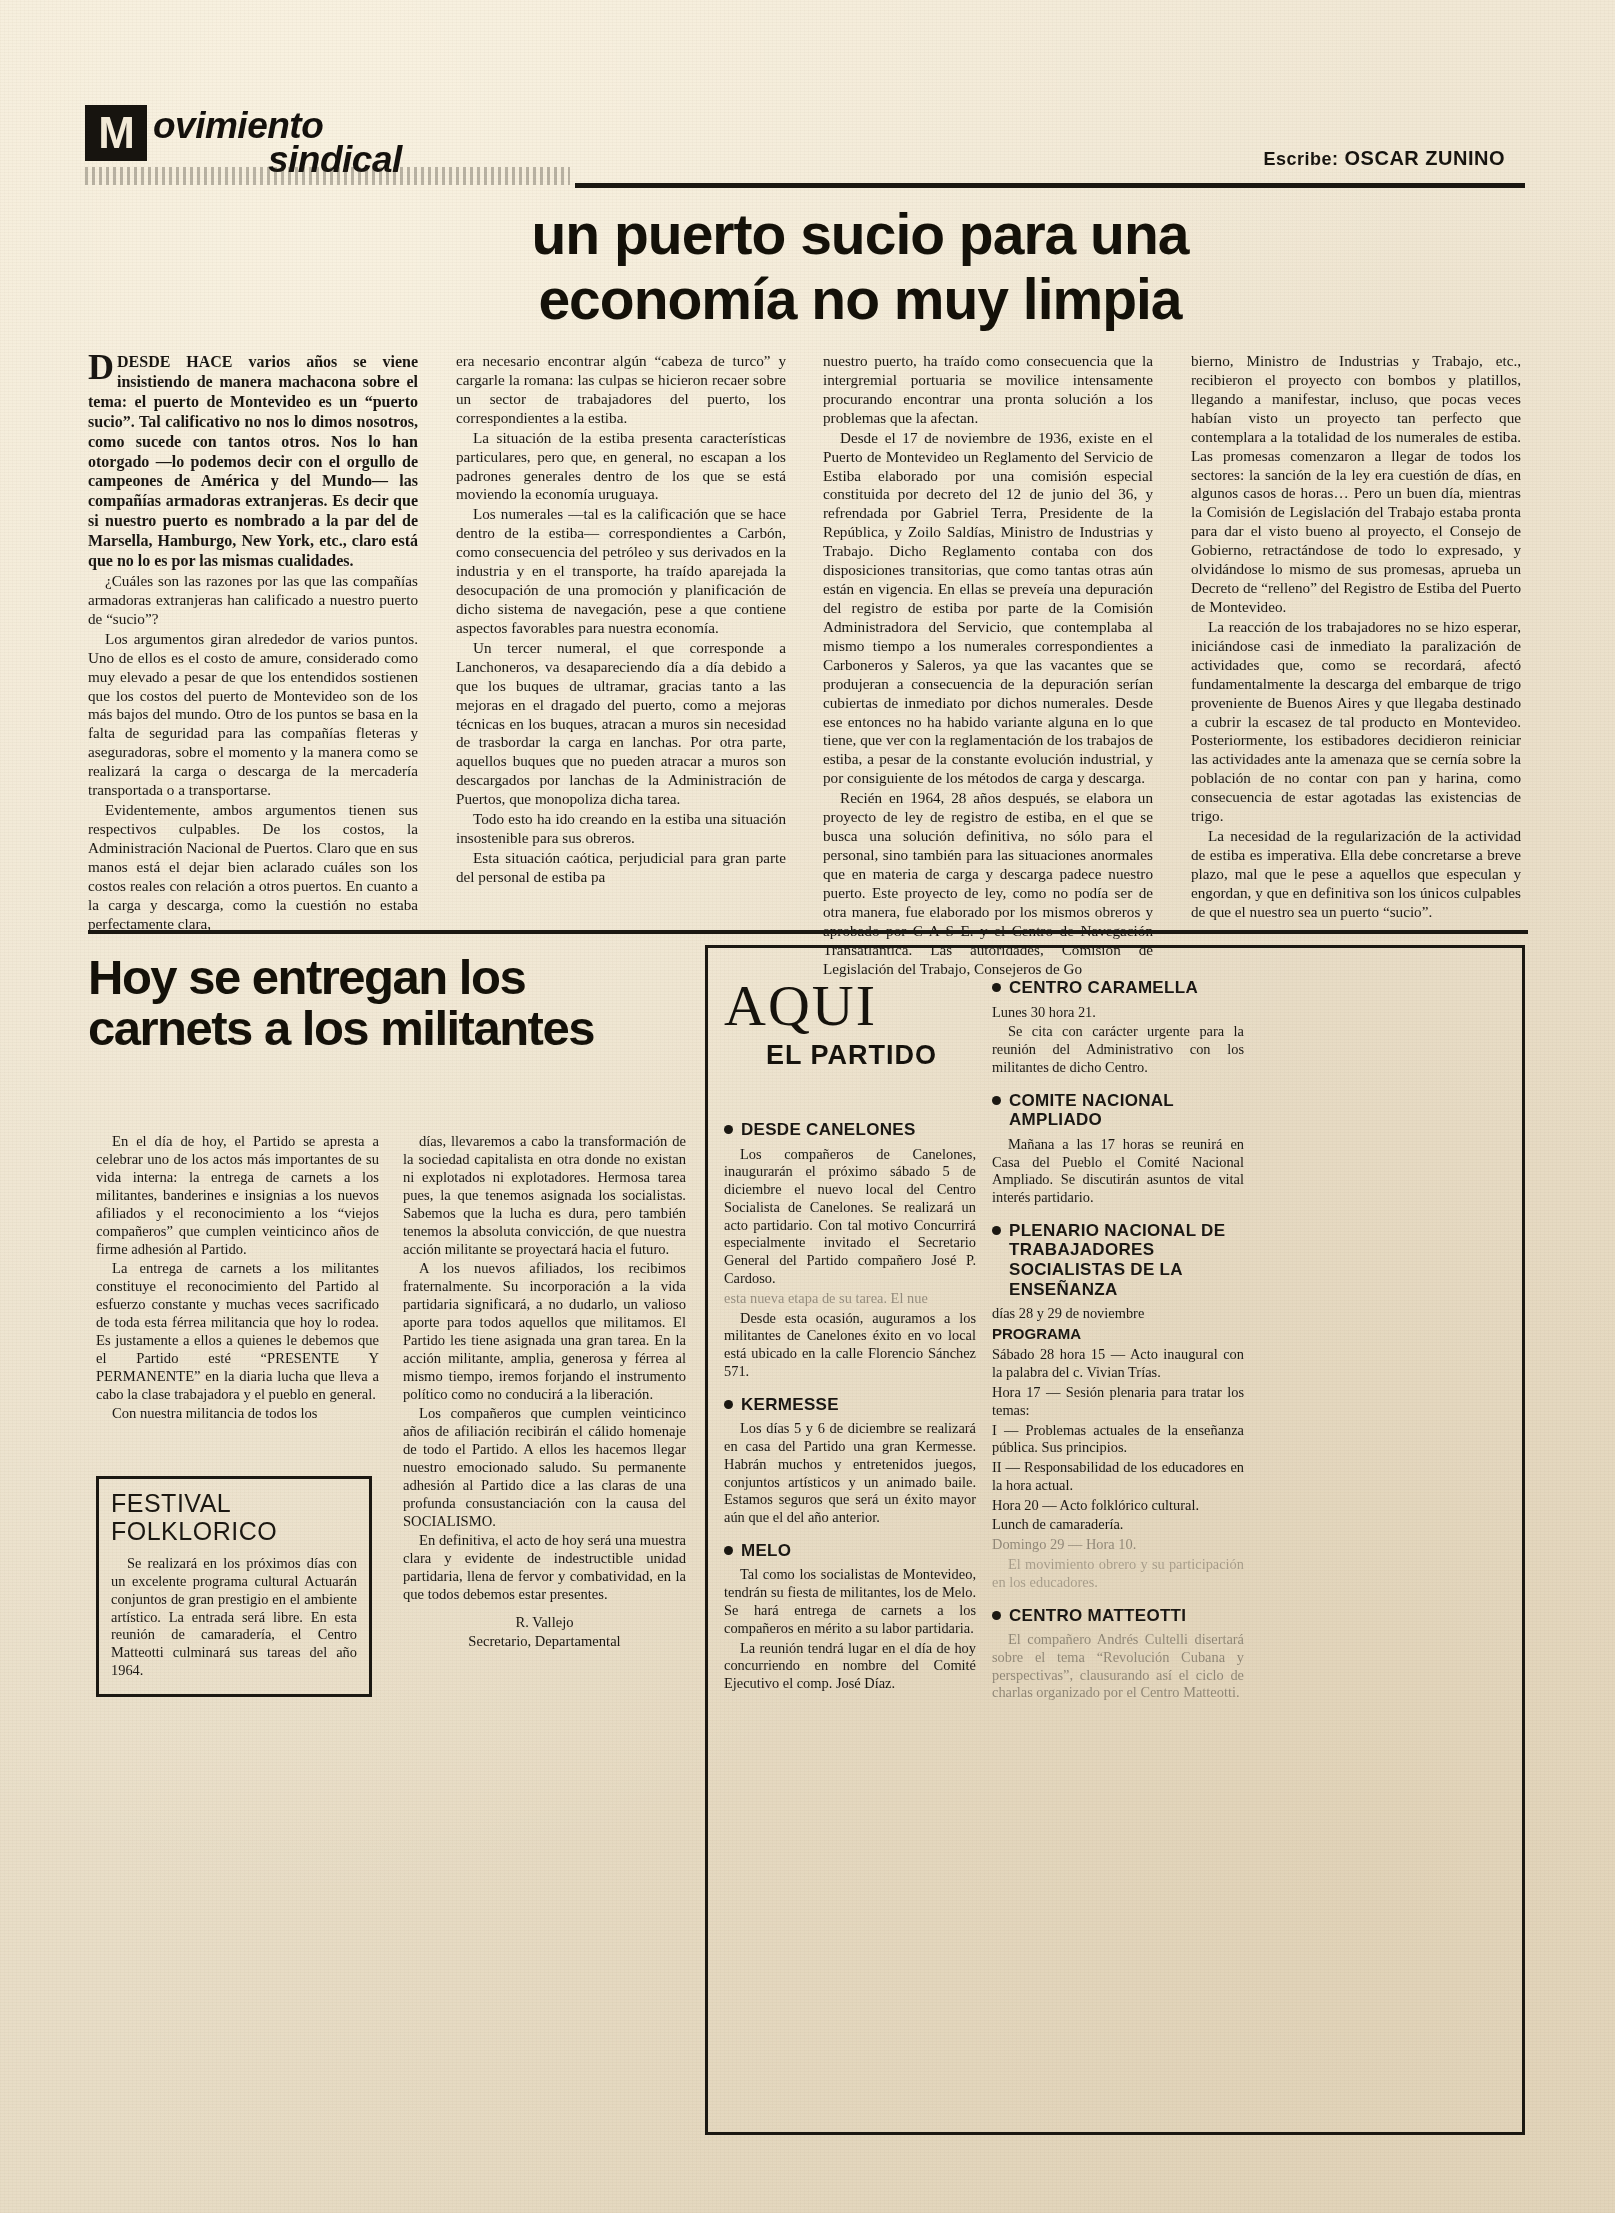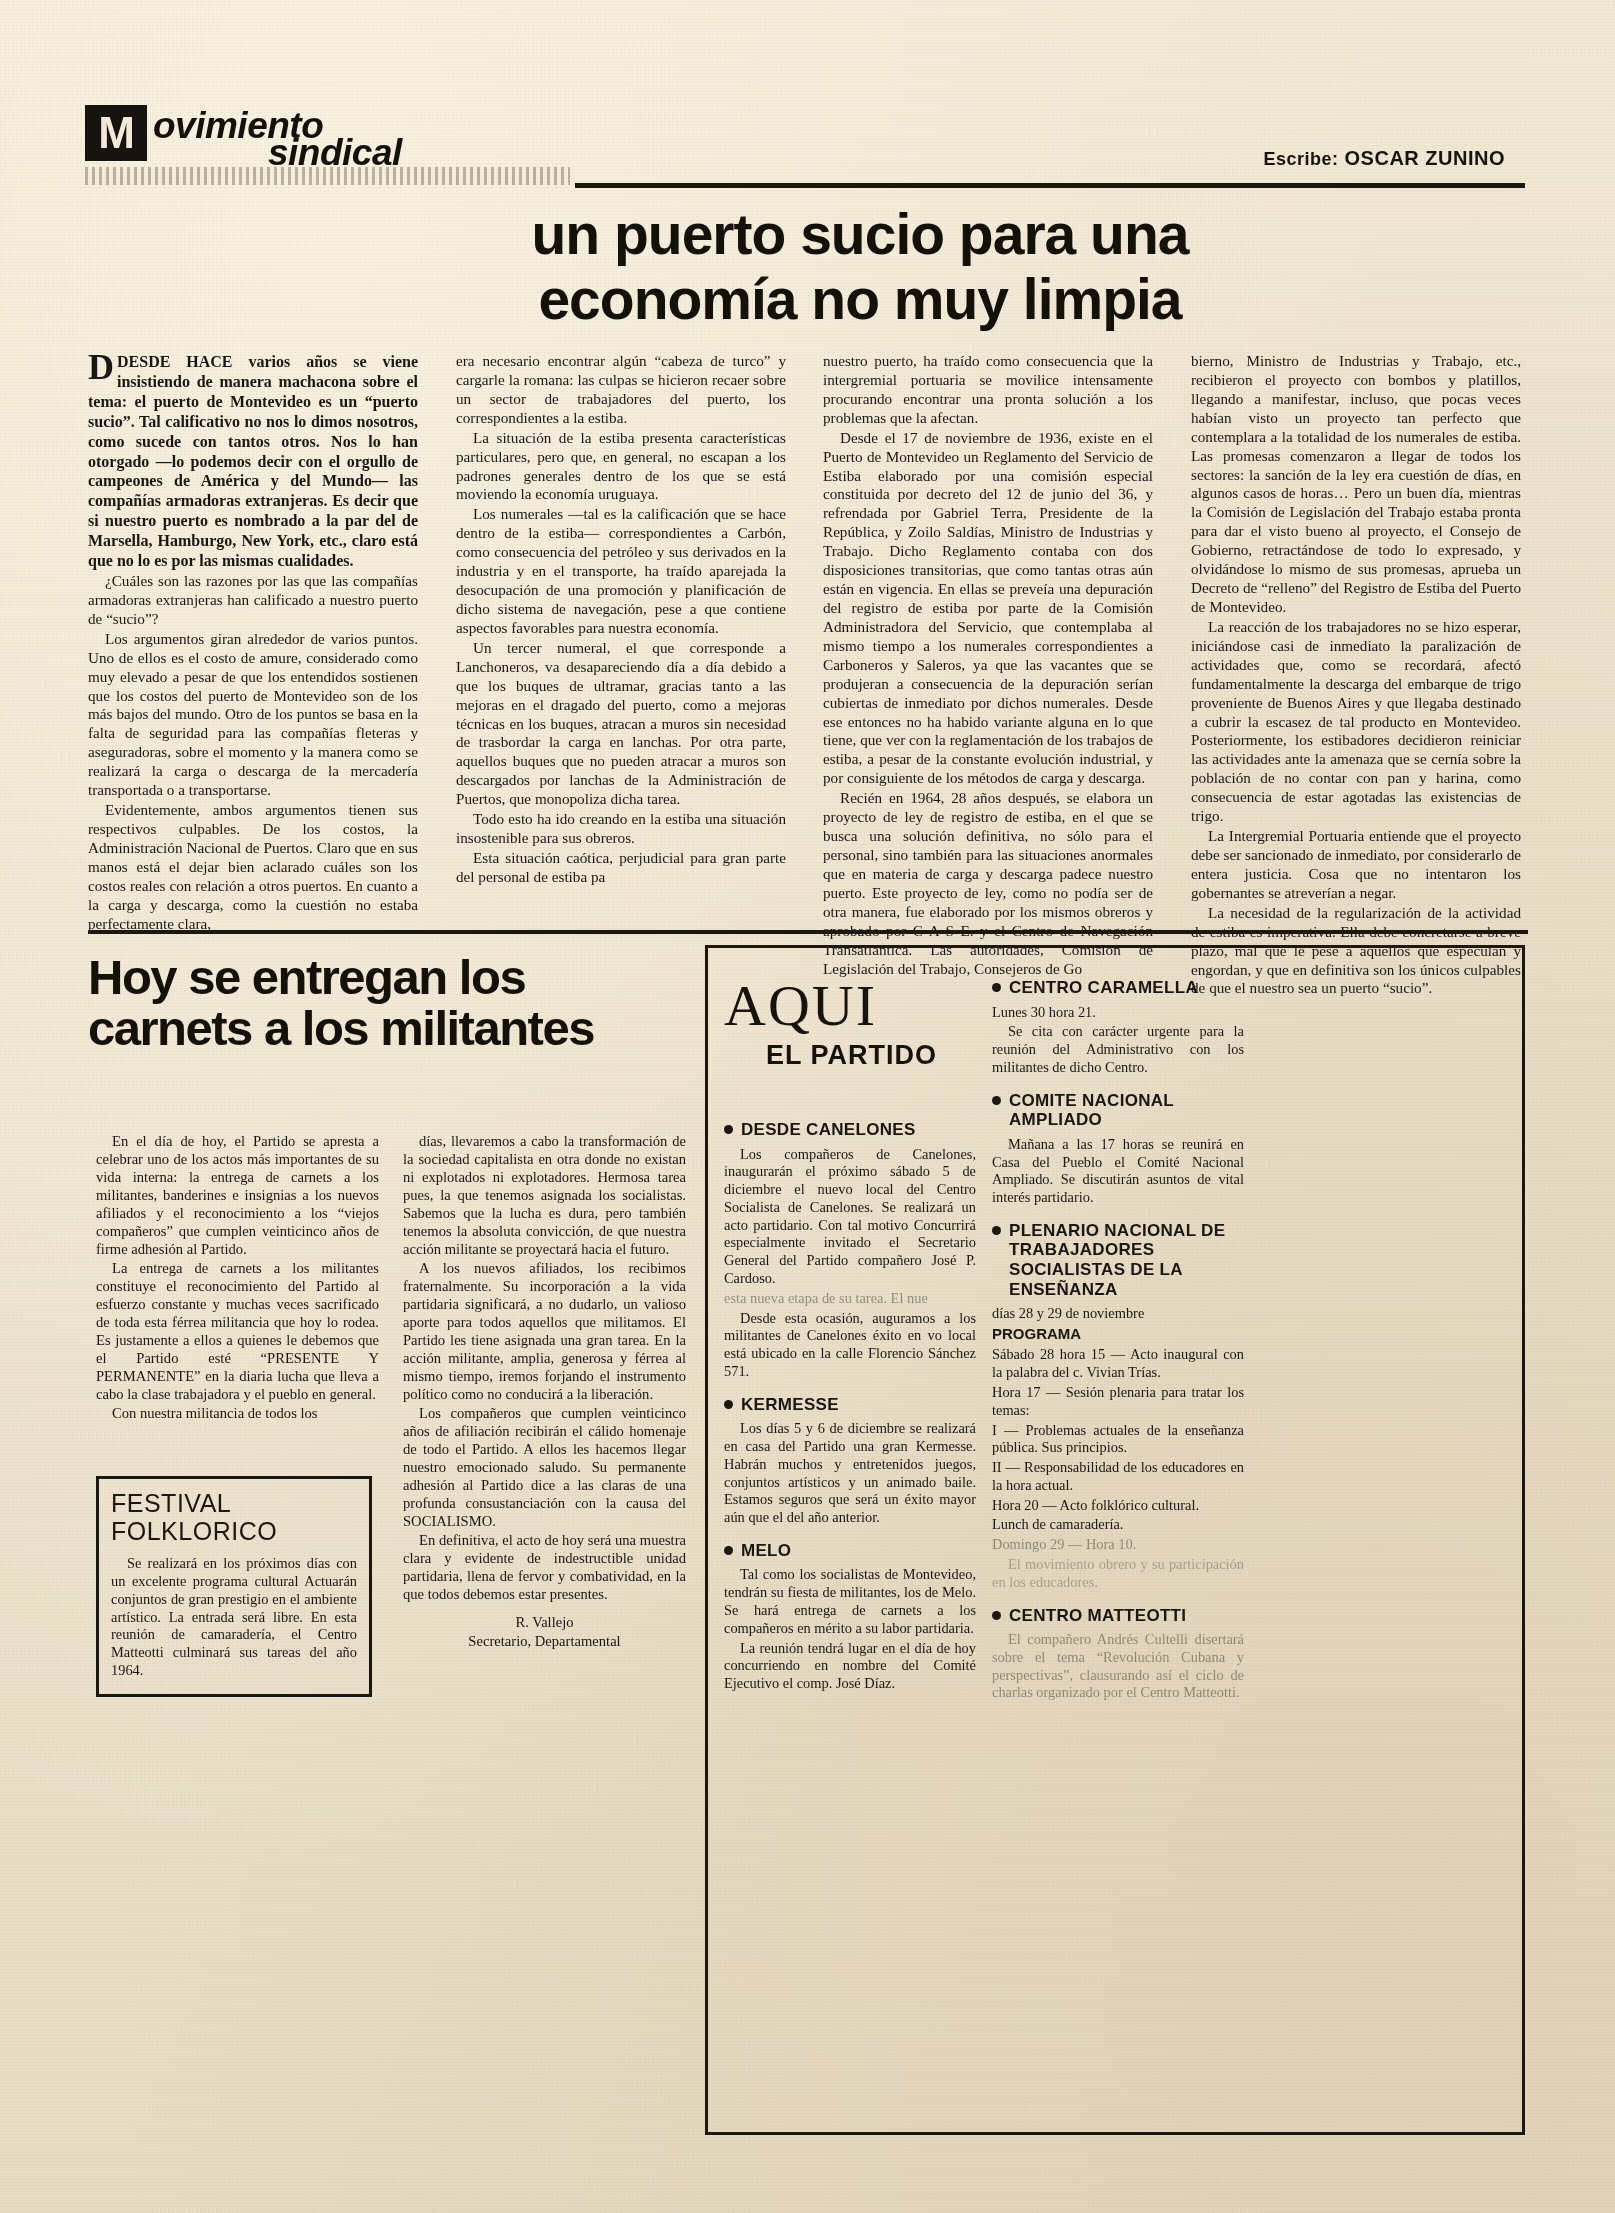--- a/index.html
+++ b/index.html
@@ -39,21 +39,21 @@
     font-family:"Liberation Sans",sans-serif;font-weight:700;font-size:44px;
     display:flex;align-items:center;justify-content:center;line-height:1;
     letter-spacing:-1px;
   }
   .mast-word1{
     font-family:"Liberation Sans",sans-serif;font-weight:700;font-style:italic;
     font-size:37px;line-height:1;color:#14110d;margin-left:6px;margin-top:2px;
     letter-spacing:-.5px;
   }
   .mast-word2{
-    position:absolute;left:183px;top:29px;
+    position:absolute;left:183px;top:36px;
     font-family:"Liberation Sans",sans-serif;font-weight:700;font-style:italic;
     font-size:37px;line-height:1;color:#14110d;letter-spacing:-.5px;
   }
   .mast-rule{
     position:absolute;left:0;top:78px;width:1440px;height:5px;background:#1b1812;
   }
   .mast-rule.short{left:490px;width:950px;top:78px;}
   .mast-smudge{
     position:absolute;left:0;top:62px;width:485px;height:18px;
     background:repeating-linear-gradient(90deg, rgba(40,35,25,.55) 0 3px, rgba(40,35,25,0) 3px 7px);
@@ -197,21 +197,20 @@
 
       <div class="col c3">
         <p class="first">nuestro puerto, ha traído como consecuencia que la intergremial portuaria se movilice intensamente procurando encontrar una pronta solución a los problemas que la afectan.</p>
         <p>Desde el 17 de noviembre de 1936, existe en el Puerto de Montevideo un Reglamento del Servicio de Estiba elaborado por una comisión especial constituida por decreto del 12 de junio del 36, y refrendada por Gabriel Terra, Presidente de la República, y Zoilo Saldías, Ministro de Industrias y Trabajo. Dicho Reglamento contaba con dos disposiciones transitorias, que como tantas otras aún están en vigencia. En ellas se preveía una depuración del registro de estiba por parte de la Comisión Administradora del Servicio, que contemplaba al mismo tiempo a los numerales correspondientes a Carboneros y Saleros, ya que las vacantes que se produjeran a consecuencia de la depuración serían cubiertas de inmediato por dichos numerales. Desde ese entonces no ha habido variante alguna en lo que tiene, que ver con la reglamentación de los trabajos de estiba, a pesar de la constante evolución industrial, y por consiguiente de los métodos de carga y descarga.</p>
         <p>Recién en 1964, 28 años después, se elabora un proyecto de ley de registro de estiba, en el que se busca una solución definitiva, no sólo para el personal, sino también para las situaciones anormales que en materia de carga y descarga padece nuestro puerto. Este proyecto de ley, como no podía ser de otra manera, fue elaborado por los mismos obreros y aprobado por C A S E. y el Centro de Navegación Transatlántica. Las autoridades, Comisión de Legislación del Trabajo, Consejeros de Go</p>
       </div>
 
       <div class="col c4">
         <p class="first">bierno, Ministro de Industrias y Trabajo, etc., recibieron el proyecto con bombos y platillos, llegando a manifestar, incluso, que pocas veces habían visto un proyecto tan perfecto que contemplara a la totalidad de los numerales de estiba. Las promesas comenzaron a llegar de todos los sectores: la sanción de la ley era cuestión de días, en algunos casos de horas… Pero un buen día, mientras la Comisión de Legislación del Trabajo estaba pronta para dar el visto bueno al proyecto, el Consejo de Gobierno, retractándose de todo lo expresado, y olvidándose lo mismo de sus promesas, aprueba un Decreto de “relleno” del Registro de Estiba del Puerto de Montevideo.</p>
         <p>La reacción de los trabajadores no se hizo esperar, iniciándose casi de inmediato la paralización de actividades que, como se recordará, afectó fundamentalmente la descarga del embarque de trigo proveniente de Buenos Aires y que llegaba destinado a cubrir la escasez de tal producto en Montevideo. Posteriormente, los estibadores decidieron reiniciar las actividades ante la amenaza que se cernía sobre la población de no contar con pan y harina, como consecuencia de estar agotadas las existencias de trigo.</p>
-        <p>La Intergremial Portuaria entiende que el proyecto debe ser sancionado de inmediato, por considerarlo de entera justicia. Cosa que no intentaron los gobernantes se atreverían a negar.</p>
         <p>La necesidad de la regularización de la actividad de estiba es imperativa. Ella debe concretarse a breve plazo, mal que le pese a aquellos que especulan y engordan, y que en definitiva son los únicos culpables de que el nuestro sea un puerto “sucio”.</p>
       </div>
     </div>
 
     <div class="hr-thick"></div>
 
     <div class="lower-left">
       <div class="h2">
         <span>Hoy se entregan los</span>
         <span class="l2">carnets a los militantes</span>

